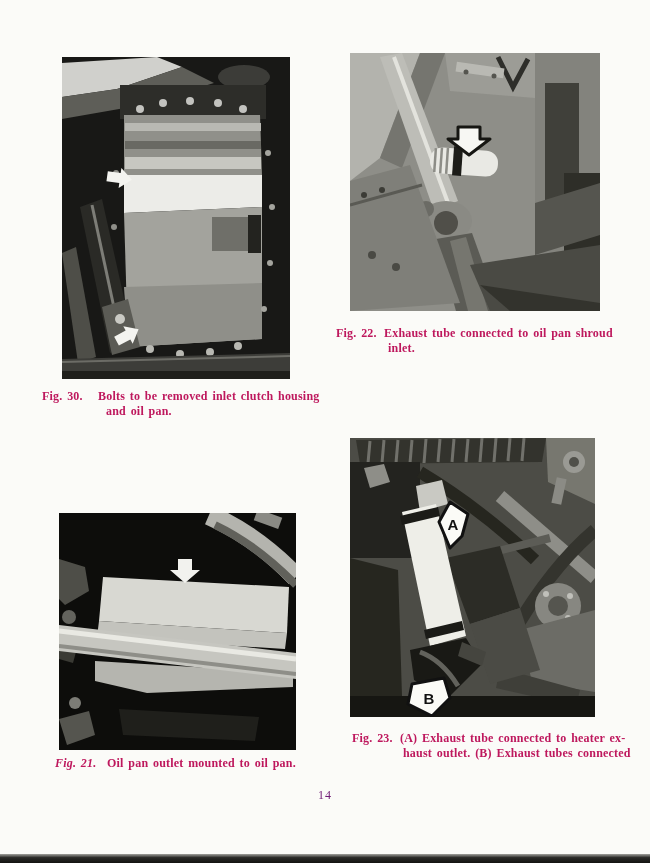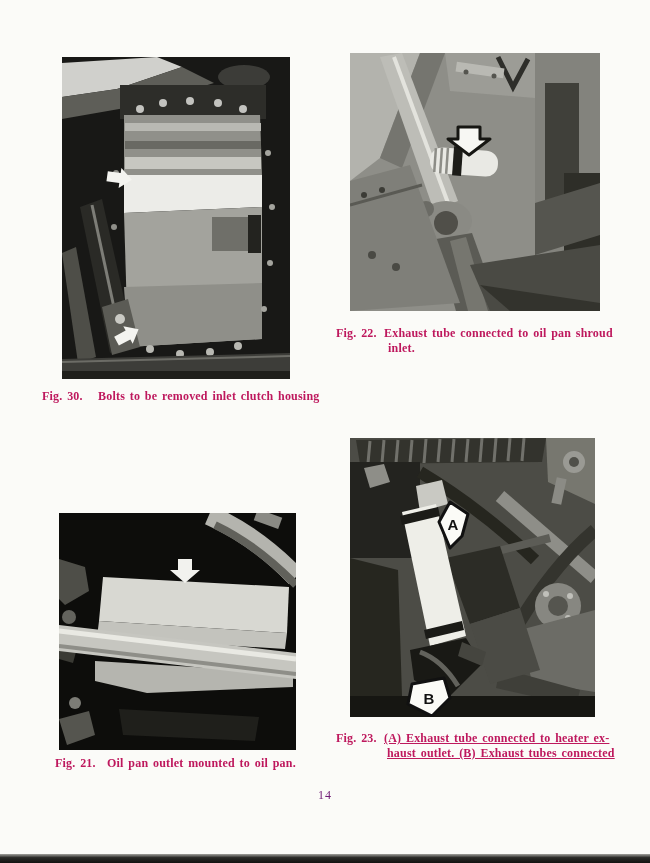--- a/index.html
+++ b/index.html
@@ -244,32 +244,33 @@
     </g>
 
     <g>
       <polygon points="62,246 94,240 100,260 82,278 58,266" fill="#fbfbf7" stroke="#111" stroke-width="3" stroke-linejoin="round"></polygon>
       <text x="79" y="266" text-anchor="middle" font-size="15" font-weight="bold" fill="#111">B</text>
     </g>
   </svg>
 
   <div class="caption" style="left:42px;top:389px;">
     <div><span class="cap-label" style="width:56px;">Fig. 30.</span><span>Bolts to be removed inlet clutch housing</span></div>
+    <div style="padding-left:64px;">and oil pan.</div>
   </div>
 
   <div class="caption" style="left:336px;top:326px;">
     <div><span class="cap-label" style="width:48px;">Fig. 22.</span><span>Exhaust tube connected to oil pan shroud</span></div>
     <div style="padding-left:52px;">inlet.</div>
   </div>
 
   <div class="caption" style="left:55px;top:756px;">
-    <div><span class="cap-label" style="width:52px;">Fig. 21.</span><span>Oil pan outlet mounted to oil pan.</span></div>
-  </div>
-
-  <div class="caption" style="left:336px;top:731px;text-decoration:underline;">
+    <div><span class="cap-label" style="width:52px;font-style:italic;">Fig. 21.</span><span>Oil pan outlet mounted to oil pan.</span></div>
+  </div>
+
+  <div class="caption" style="left:352px;top:731px;">
     <div><span class="cap-label" style="width:48px;">Fig. 23.</span><span>(A) Exhaust tube connected to heater ex-</span></div>
     <div style="padding-left:51px;text-align:center;">haust outlet. (B) Exhaust tubes connected</div>
   </div>
 
   <div class="pageno">14</div>
 
   <div class="scan-edge"></div>
 </div>
 
 </body></html>

